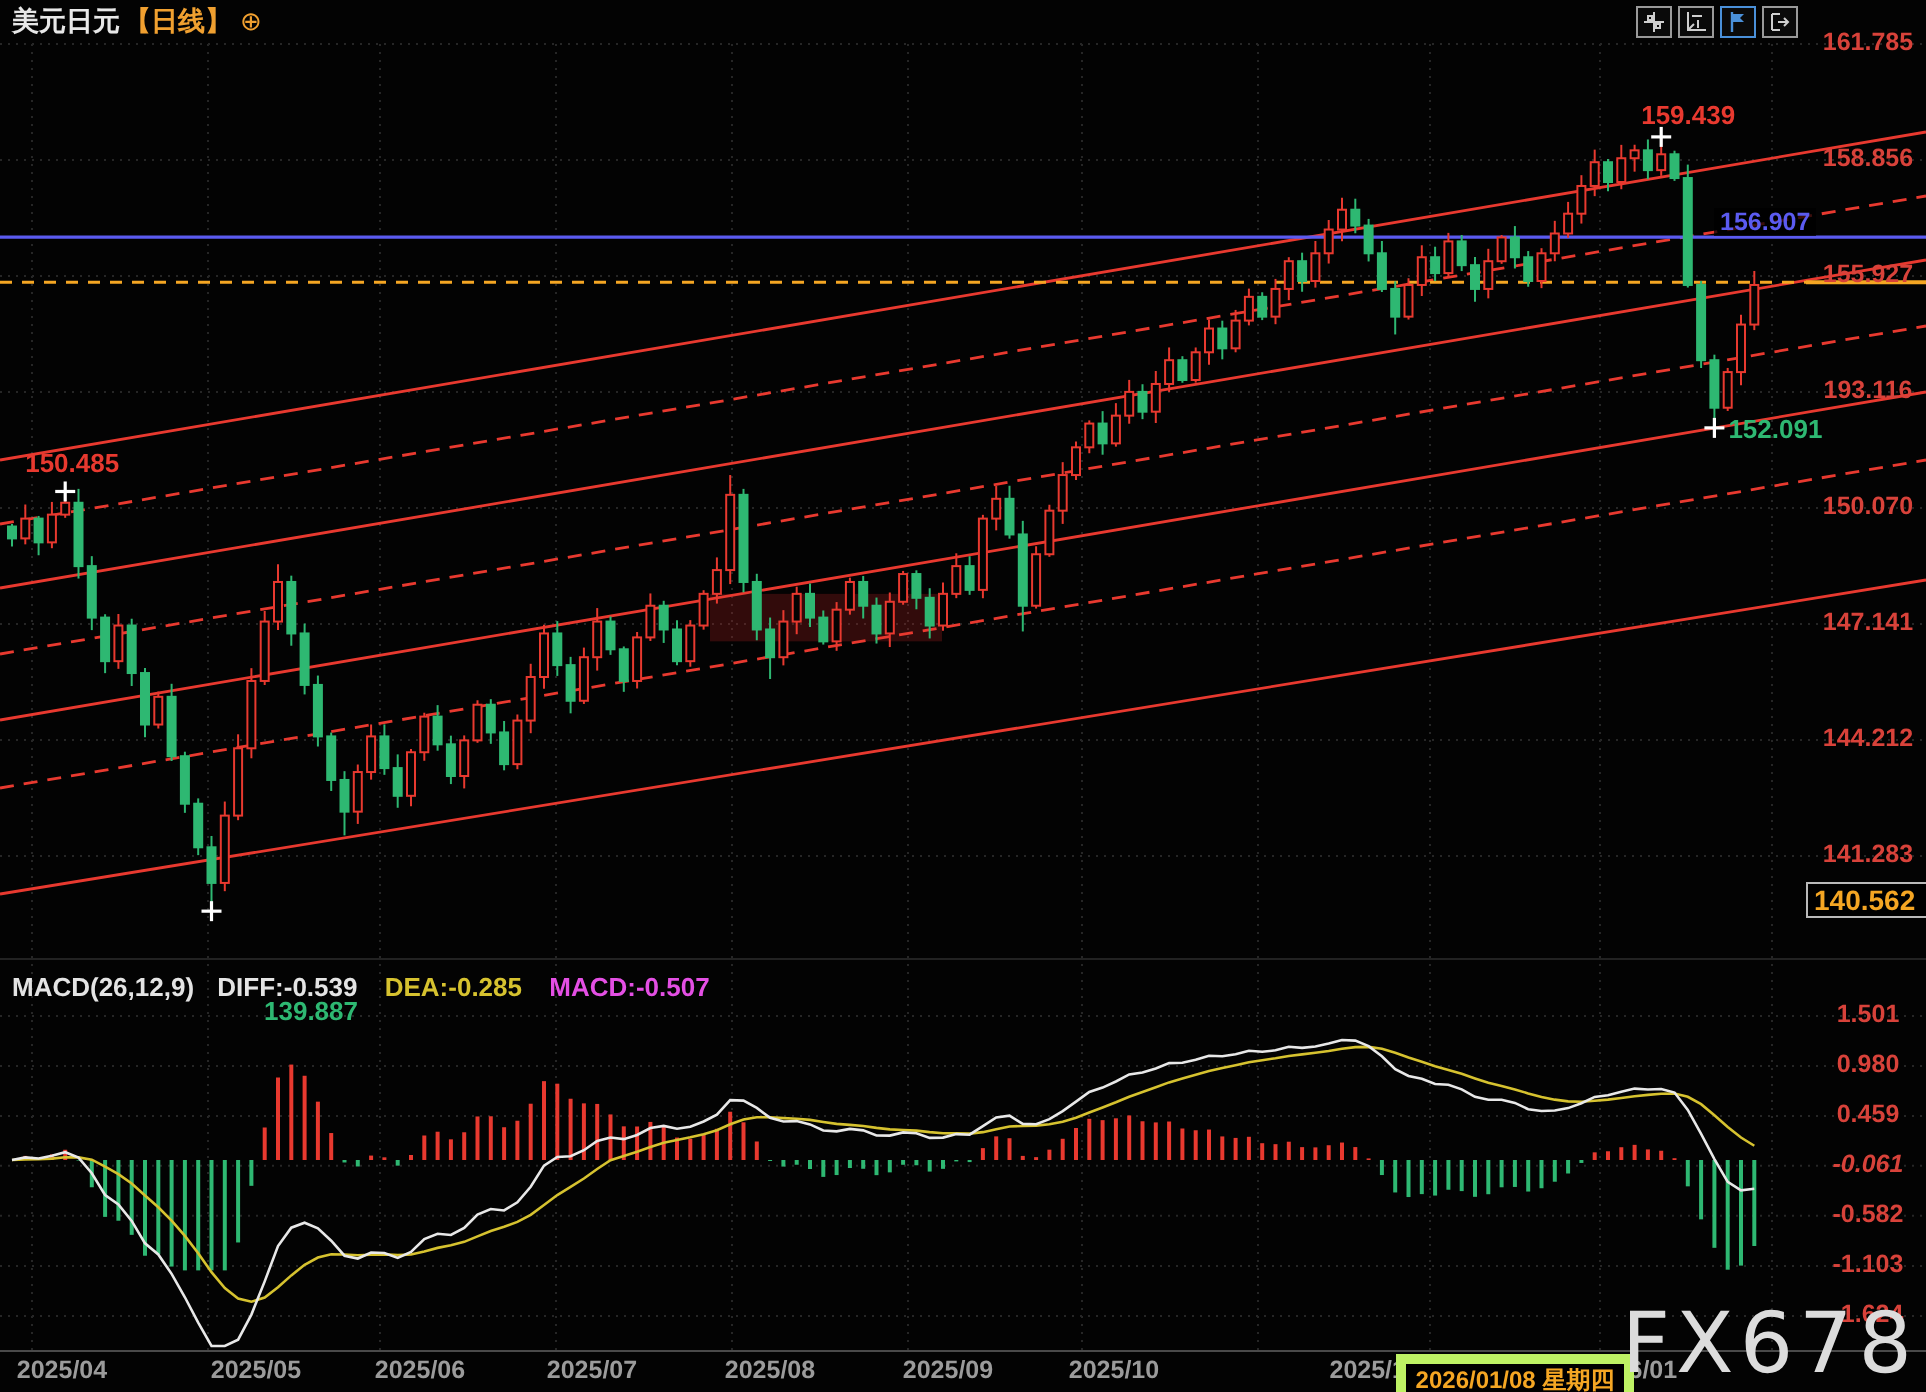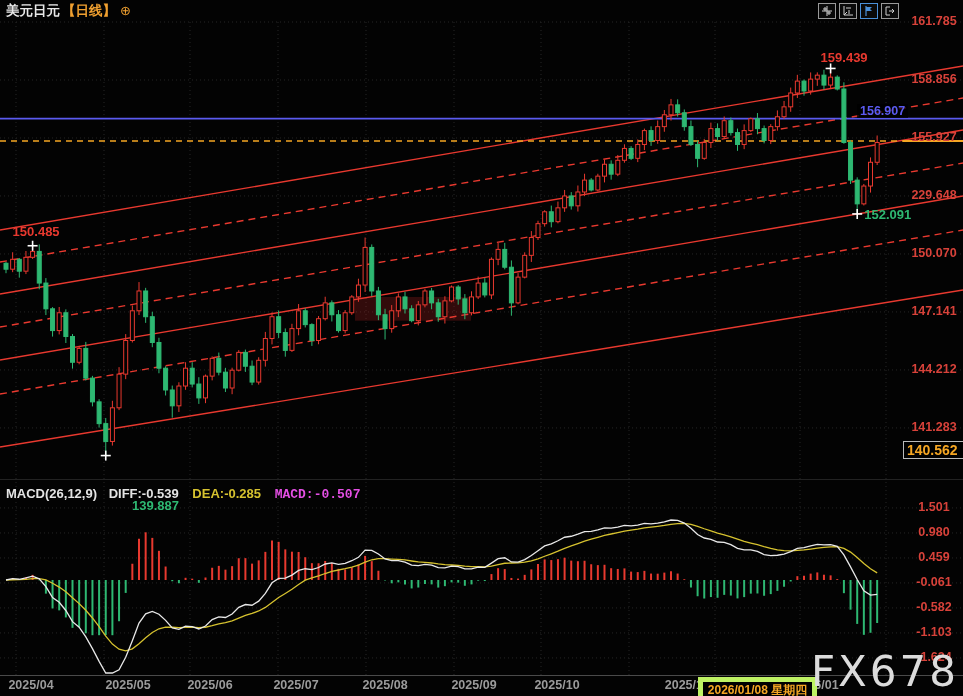--- a/index.html
+++ b/index.html
@@ -14,21 +14,21 @@
     align-items:center;justify-content:center;background:#0a0a0a;cursor:pointer;}
   .tool-btn.active{border-color:#4a90d9;color:#4a90d9;}
   .tool-btn svg{display:block;}
   .ytick{position:absolute;left:906px;width:56px;font-size:12.5px;font-weight:bold;
     color:var(--c-axis,#d8423a);z-index:3;text-align:center;}
   .xtick{position:absolute;top:678px;font-size:12.5px;font-weight:bold;color:var(--c-xaxis,#9b9b9b);
     transform:translateX(-50%);white-space:nowrap;z-index:2;}
   .macd-header{position:absolute;top:486px;left:6px;font-size:13px;font-weight:bold;z-index:4;white-space:nowrap;}
   .macd-header .h-name,.macd-header .h-diff{color:#e4e4e4;}
   .macd-header .h-dea{color:var(--c-dea,#d6c22f);margin-left:10px;}
-  .macd-header .h-macd{color:var(--c-macdtxt,#e44fe4);margin-left:10px;font-family:Liberation Mono, monospace;}
+  .macd-header .h-macd{color:var(--c-macdtxt,#e44fe4);margin-left:10px;}
   .cross-date-box{position:absolute;left:698px;top:677px;width:109px;height:16px;border:5px solid #bef264;
     background:#000;color:var(--c-orange,#f5a623);font-size:12px;font-weight:bold;text-align:center;
     line-height:16px;z-index:5;white-space:nowrap;}
   .cross-price-box{position:absolute;left:903px;top:441px;width:56px;height:16px;border:1px solid #b9b9b9;
     background:#000;color:var(--c-orange,#f5a623);font-size:14px;font-weight:bold;line-height:16px;
     padding-left:3px;z-index:5;}
   .blue-label{position:absolute;left:857px;top:102px;color:var(--c-blue,#6b6bff);font-size:12.5px;
     font-weight:bold;background:rgba(0,0,0,.75);padding:0 3px;z-index:4;}
   .marker-label{position:absolute;font-size:13px;font-weight:bold;z-index:4;white-space:nowrap;}
   .marker-label.high{color:var(--c-up,#e8392f);}
@@ -788,31 +788,31 @@
         <line x1="877.1500000000001" y1="580" x2="877.1500000000001" y2="622.9925162806909" stroke="#2eb872" stroke-width="2"></line>
       </g>
       <polyline points="6,580 12.65,579.7433615021638 19.3,579.6478715083821 25.950000000000003,579.2999006933301 32.6,578.6595335652255 39.25,578.6937655829983 45.900000000000006,579.8192660441472 52.550000000000004,583.2770653794724 59.2,587.0736162292598 65.85,591.7522435336585 72.5,597.7359976026542 79.15,603.6321285546798 85.80000000000001,610.2922826052319 92.45,617.9586457315762 99.10000000000001,626.6340023509712 105.75,636.0898462301944 112.4,644.0718769841556 119.05000000000001,649.2262098612359 125.7,650.8407409562411 132.35000000000002,648.8086052060991 139,643.6525812430054 145.65,637.6880803017466 152.3,632.4223332905965 158.95000000000002,628.7754152098832 165.60000000000002,627.0898761682294 172.25,627.2450647117206 178.9,627.6502420794595 185.55,627.373128452037 192.20000000000002,627.2052636719321 198.85000000000002,627.5586324437995 205.5,627.2450603968065 212.15,625.7130851412429 218.8,623.9451067518327 225.45000000000002,622.6520685444125 232.10000000000002,620.9181496099625 238.75,618.1963947933278 245.4,615.4626542445753 252.05,613.4142237186052 258.70000000000005,610.959836583571 265.35,607.4423830169907 272,602.5137439996263 278.65000000000003,597.537997118753 285.3,593.4627227118036 291.95,589.2680753637866 298.6,584.4882393561439 305.25,580.1335048164613 311.90000000000003,577.9828798442894 318.55,575.888327226638 325.20000000000005,573.5083013380896 331.85,571.396873315553 338.5,569.9947116402233 345.15000000000003,568.671462782462 351.8,567.0822402729543 358.45000000000005,565.1310962913205 365.1,562.1140520816164 371.75,559.7570557855191 378.40000000000003,558.5993925344095 385.05,558.6622048318094 391.70000000000005,559.0733786893278 398.35,559.3697465168161 405,559.9336067757654 411.65000000000003,560.9892691886314 418.3,561.9305518001561 424.95000000000005,562.4326898087635 431.6,562.9812632345829 438.25,563.9282673954467 444.90000000000003,564.7013658322329 451.55,565.0005112176331 458.20000000000005,565.3290633834273 464.85,566.0515558311757 471.5,566.6042578969916 478.15000000000003,566.6928027941736 484.8,566.8240772920556 491.45000000000005,566.0813842506026 498.1,564.6049233264374 504.75,563.2429872201633 511.40000000000003,562.9863192061432 518.0500000000001,562.8073843068344 524.7,562.1611318346172 531.35,560.8345604764976 538,558.8355074997825 544.65,556.2600216951246 551.3000000000001,553.7689968934376 557.95,551.1619861135543 564.6,548.376702852096 571.25,545.9544053926979 577.9,543.6049041371612 584.5500000000001,541.1991804581287 591.2,539.2294030779542 597.85,537.3697579178508 604.5,535.4658239193958 611.15,533.9920787948417 617.8000000000001,532.6107913388842 624.45,531.1599073242975 631.1,530.1094142209672 637.75,529.1193638081334 644.4000000000001,527.9757711463595 651.0500000000001,527.1711024333985 657.7,526.3821605958616 664.35,525.4586733983208 671,524.3669387186567 677.6500000000001,523.5590901109474 684.3000000000001,523.4594586997054 690.95,524.3997635766762 697.6,526.4286061193051 704.25,528.7448461501965 710.9000000000001,530.8773271955965 717.5500000000001,533.1001147948211 724.2,534.9592553222365 730.85,536.9036328568552 737.5,539.2056993485991 744.1500000000001,541.3449647856529 750.8000000000001,543.0501822933885 757.45,544.7348112550085 764.1,546.7065673768718 770.75,548.4715150966638 777.4000000000001,549.829539137488 784.0500000000001,550.6734475208349 790.7,550.8584263464836 797.35,550.3791573389378 804,549.8328251214357 810.6500000000001,549.0338895171128 817.3000000000001,548.0864311586848 823.95,547.4249249247739 830.6,546.8462595796535 837.25,546.7333821704563 843.9000000000001,548.3800380754892 850.5500000000001,552.0905095316094 857.2,557.5795753165005 863.85,563.4848350578061 870.5,568.7631026411276 877.1500000000001,572.884022344439" fill="none" stroke="#d6c22f" stroke-width="1.3"></polyline>
       <polyline points="6,580 12.65,578.7168075108192 19.3,579.2659115332551 25.950000000000003,577.9080174331223 32.6,576.0980650528068 39.25,578.8306936540897 45.900000000000006,586.63354255692 52.550000000000004,597.4950996941416 59.2,602.259819628409 65.85,610.4667527512536 72.5,621.6710138786365 79.15,627.2166523627824 85.80000000000001,636.9328988074403 92.45,648.6240982369534 99.10000000000001,661.3354288285508 105.75,673 112.4,673 119.05000000000001,669.8435413695572 125.7,657.2988653362618 132.35000000000002,640.6800622055308 139,623.0284853906313 145.65,613.8300765367111 152.3,611.3593452459959 158.95000000000002,614.1877428870303 165.60000000000002,620.3477200016139 172.25,627.8658188856856 178.9,629.2709515504152 185.55,626.2646739423466 192.20000000000002,626.5338045515131 198.85000000000002,628.9721075312691 205.5,625.9907722088342 212.15,619.5851841189884 218.8,616.8731931941917 225.45000000000002,617.4799157147318 232.10000000000002,613.9824738721628 238.75,607.3093755267888 245.4,604.5276920495653 252.05,605.2205016147248 258.70000000000005,601.1422880434343 265.35,593.3725687506694 272,582.7991879301687 278.65000000000003,578.4593816945476 285.3,578.1510063023715 291.95,575.1074493274327 298.6,570.4689052246337 305.25,568.7398041990358 311.90000000000003,569.5665247206556 318.55,567.5101167560324 325.20000000000005,563.9881977838963 331.85,562.9511612254064 338.5,564.3860649389046 345.15000000000003,563.3784673514167 351.8,560.7253502349237 358.45000000000005,557.3265203647854 365.1,550.0458752427995 371.75,550.3290706011306 378.40000000000003,553.9687395299709 385.05,558.913454021409 391.70000000000005,560.7180741194012 398.35,560.5552178267696 405,562.1890478115624 411.65000000000003,565.211918840095 418.3,565.6956822462547 424.95000000000005,564.4412418431931 431.6,565.1755569378607 438.25,567.7162840389021 444.90000000000003,567.7937595793773 451.55,566.197092759234 458.20000000000005,566.6432720466039 464.85,568.9415256221697 471.5,568.815066160255 478.15000000000003,567.0469823829015 484.8,567.3491752835836 491.45000000000005,563.1106120847907 498.1,558.6990796297766 504.75,557.7952427950667 511.40000000000003,561.959647150063 518.0500000000001,562.0916447095991 524.7,559.5761219457482 531.35,555.5282750440193 538,550.839295592922 544.65,545.9580784764933 551.3000000000001,543.8048976866896 557.95,540.7339429940212 564.6,537.2355698062627 571.25,536.2652155551056 577.9,534.2068991150142 584.5500000000001,531.5762857419987 591.2,531.3502935572565 597.85,529.9311772774371 604.5,527.8500879255756 611.15,528.0970982966255 617.8000000000001,527.0856415150541 624.45,525.3563712659504 631.1,525.9074418076459 637.75,525.159162156798 644.4000000000001,523.4014004992642 651.0500000000001,523.9524275815542 657.7,523.2263932457141 664.35,521.7647246081578 671,520 677.6500000000001,520.3276956801107 684.3000000000001,523.0609330547367 690.95,528.1609830845592 697.6,534.5439762898208 704.25,538.0098062737625 710.9000000000001,539.4072513771964 717.5500000000001,541.9912651917195 724.2,542.3958174318981 730.85,544.6811429953303 737.5,548.4139653155742 744.1500000000001,549.9020265338684 750.8000000000001,549.871052324331 757.45,551.4733271014885 764.1,554.5935918643248 770.75,555.531305975832 777.4000000000001,555.261635300785 784.0500000000001,554.0490810542221 790.7,551.5983416490785 797.35,548.4620813087545 804,547.6474962514271 810.6500000000001,545.8381470998215 817.3000000000001,544.296597724973 823.95,544.77889998913 830.6,544.5315981991722 837.25,546.2818725336672 843.9000000000001,554.9666616956207 850.5500000000001,566.9323953560903 857.2,579.5358384560651 863.85,590.908168377774 870.5,595.1608313606173 877.1500000000001,594.3802804847844" fill="none" stroke="#e8e8e8" stroke-width="1.3"></polyline>
     </svg>
 
   <div id="ytick-layer">
       <div class="ytick" style="top: 14px;">161.785</div>
       <div class="ytick" style="top: 71.9942px;">158.856</div>
       <div class="ytick" style="top: 129.988px;">155.927</div>
-      <div class="ytick" style="top: 187.983px;">229.648</div>
+      <div class="ytick" style="top: 187.983px;">193.116</div>
       <div class="ytick" style="top: 245.957px;">150.070</div>
       <div class="ytick" style="top: 303.951px;">147.141</div>
       <div class="ytick" style="top: 361.945px;">144.212</div>
       <div class="ytick" style="top: 419.94px;">141.283</div>
     </div>
   <div id="macdtick-layer">
       <div class="ytick" style="top: 499.952px;">1.501</div>
       <div class="ytick" style="top: 524.96px;">0.980</div>
       <div class="ytick" style="top: 549.968px;">0.459</div>
-      <div class="ytick" style="top: 574.928px;">-0.061</div>
+      <div class="ytick" style="top: 574.928px; font-style: italic;">-0.061</div>
       <div class="ytick" style="top: 599.936px;">-0.582</div>
       <div class="ytick" style="top: 624.944px;">-1.103</div>
       <div class="ytick" style="top: 649.952px;">-1.624</div>
     </div>
   <div id="xtick-layer">
       <div class="xtick" style="left: 31px;">2025/04</div>
       <div class="xtick" style="left: 128px;">2025/05</div>
       <div class="xtick" style="left: 210px;">2025/06</div>
       <div class="xtick" style="left: 296px;">2025/07</div>
       <div class="xtick" style="left: 385px;">2025/08</div>

